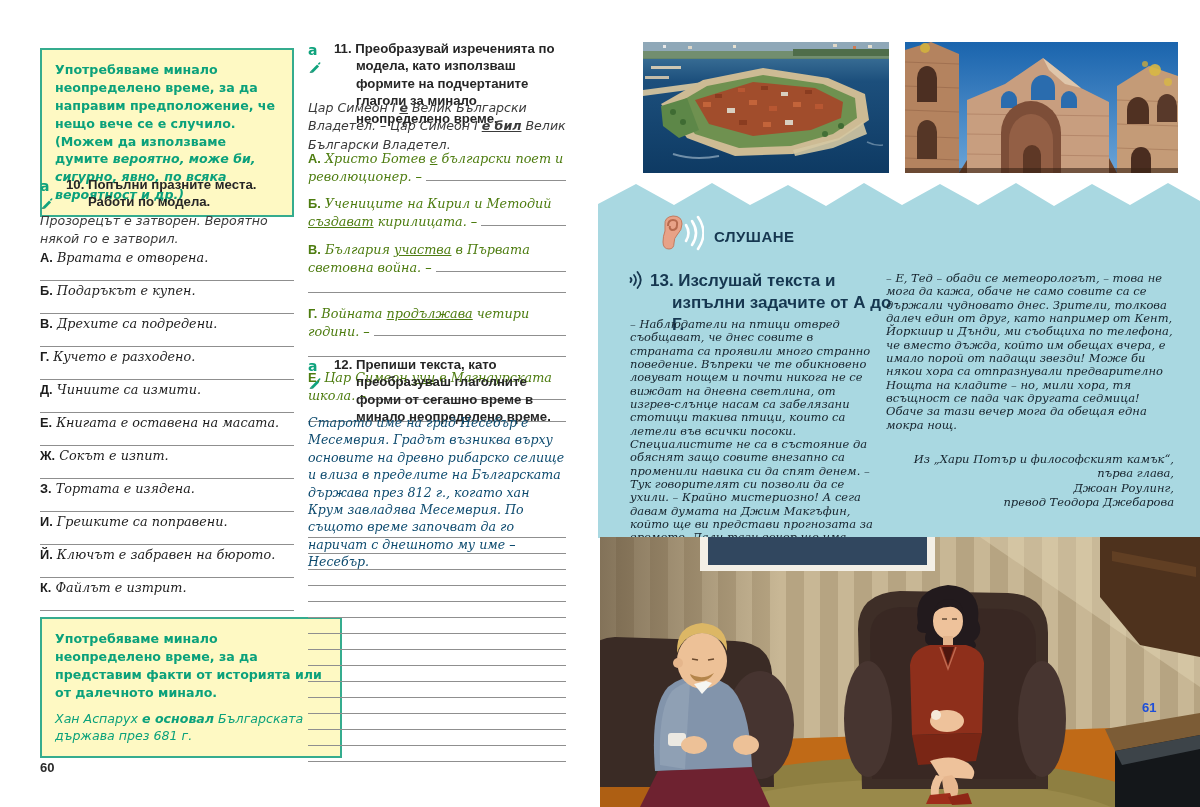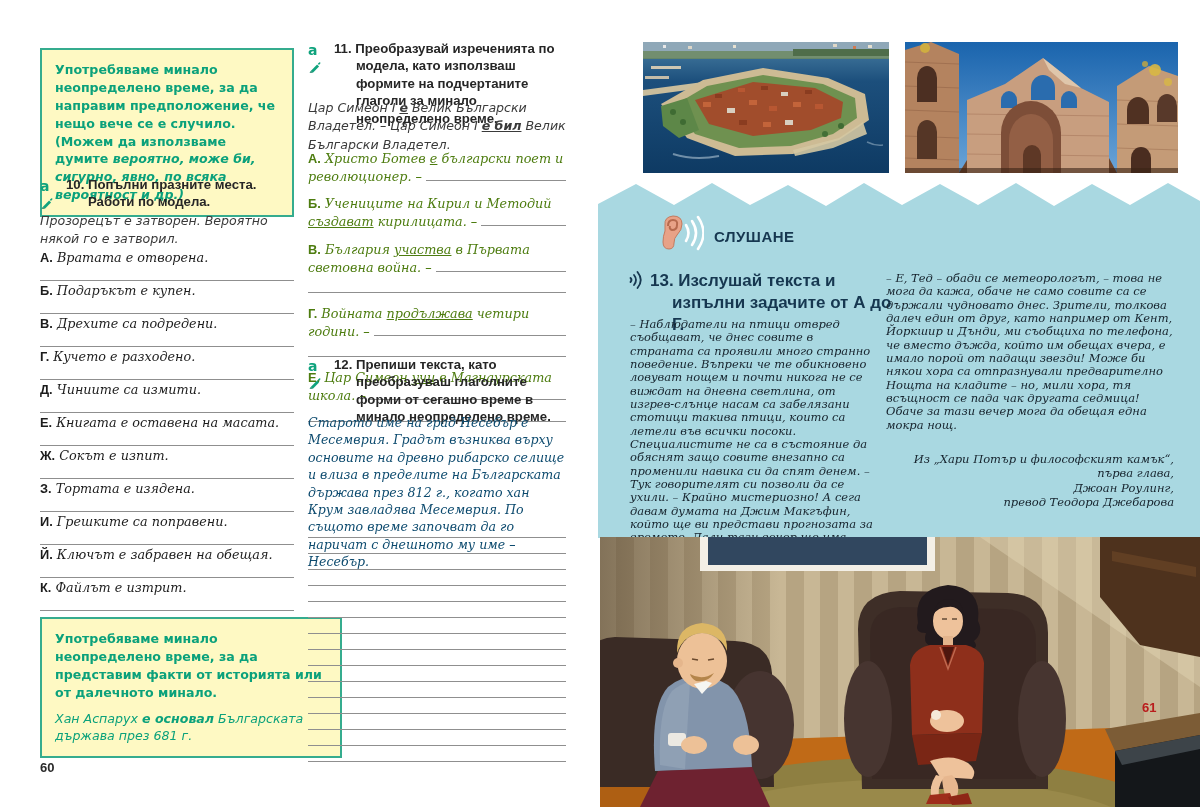--- a/index.html
+++ b/index.html
@@ -48,21 +48,21 @@
 
   
   .photo{position:absolute;overflow:hidden;}
   .blue-panel{position:absolute;background:#a9d8e1;}
   .listen-title{font-weight:bold;font-size:15px;letter-spacing:0.5px;color:#163750;}
   .ex13-title{font-weight:bold;font-size:17px;line-height:1.3;color:#163750;}
   .listen-col{font-family:"DejaVu Serif",serif;font-style:italic;font-size:11.5px;line-height:1.16;color:#15222c;}
   .attrib{font-family:"DejaVu Serif",serif;font-style:italic;font-size:11.5px;line-height:1.25;
     color:#15222c;text-align:right;}
   .pagenum{font-weight:bold;font-size:13px;color:#2b2b2b;}
-  .pagenum.white{color:#b91c1c;}
+  .pagenum.white{color:#1d4ed8;}
 </style>
 </head>
 <body>
 
 <div class="spread">
 
   <div class="abs info-box" style="left:40px;top:48px;width:254px;min-height:138px;">
     <span>Употребяваме минало неопределено време, за да направим предположение, че нещо вече се е случило. (Можем да използваме думите </span><span class="terms">вероятно, може би, сигурно, явно, по всяка вероятност и др.)</span>
   </div>
 
@@ -83,21 +83,21 @@
   <div class="abs" style="left:40px;top:250px;width:254px;">
     <div class="item10"><span class="ltr">А.</span> <span>Вратата е отворена.</span><div class="wline"></div></div>
     <div class="item10"><span class="ltr">Б.</span> <span>Подаръкът е купен.</span><div class="wline"></div></div>
     <div class="item10"><span class="ltr">В.</span> <span>Дрехите са подредени.</span><div class="wline"></div></div>
     <div class="item10"><span class="ltr">Г.</span> <span>Кучето е разходено.</span><div class="wline"></div></div>
     <div class="item10"><span class="ltr">Д.</span> <span>Чиниите са измити.</span><div class="wline"></div></div>
     <div class="item10"><span class="ltr">Е.</span> <span>Книгата е оставена на масата.</span><div class="wline"></div></div>
     <div class="item10"><span class="ltr">Ж.</span> <span>Сокът е изпит.</span><div class="wline"></div></div>
     <div class="item10"><span class="ltr">З.</span> <span>Тортата е изядена.</span><div class="wline"></div></div>
     <div class="item10"><span class="ltr">И.</span> <span>Грешките са поправени.</span><div class="wline"></div></div>
-    <div class="item10"><span class="ltr">Й.</span> <span>Ключът е забравен на обещая.</span><div class="wline"></div></div>
+    <div class="item10"><span class="ltr">Й.</span> <span>Ключът е забравен на бюрото.</span><div class="wline"></div></div>
     <div class="item10"><span class="ltr">К.</span> <span>Файлът е изтрит.</span><div class="wline"></div></div>
   </div>
 
   <div class="abs info-box" style="left:40px;top:617px;width:302px;min-height:126px;">
     <span>Употребяваме минало неопределено време, за да представим факти от историята или от далечното минало.</span>
     <div class="example">
       <span>Хан Аспарух </span><b>е основал</b><span> Българската държава през 681 г.</span>
     </div>
   </div>
 

